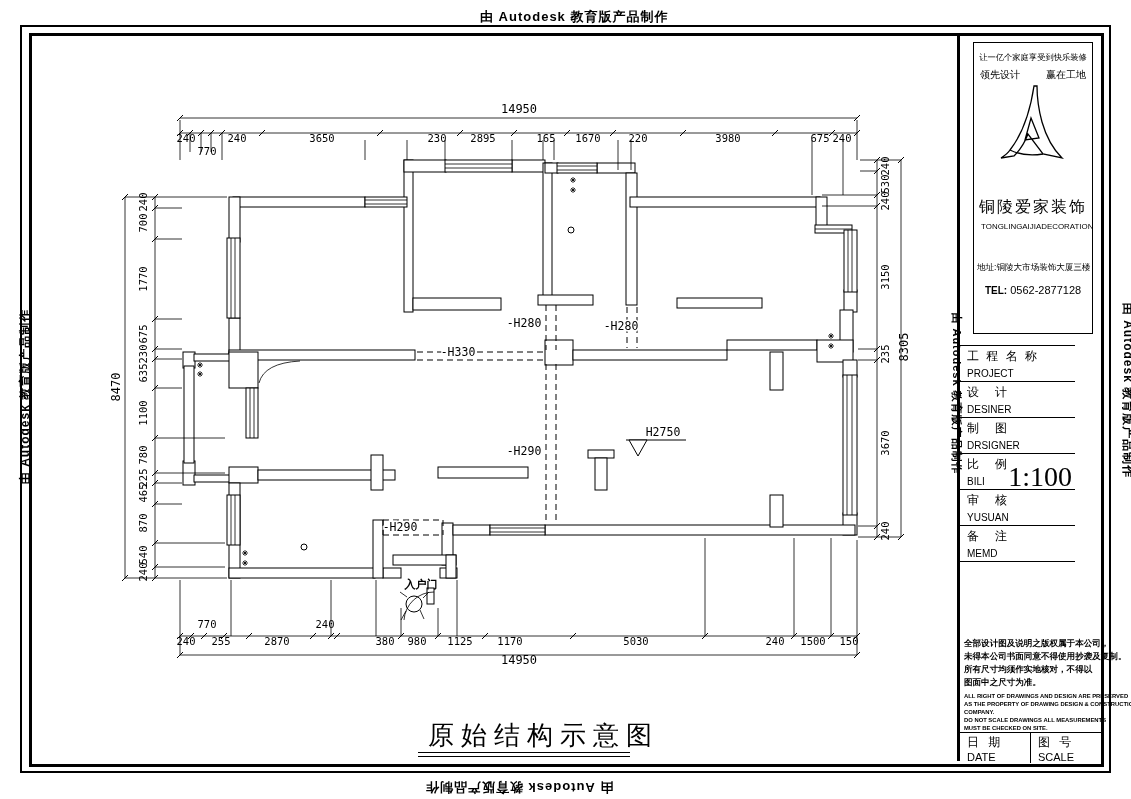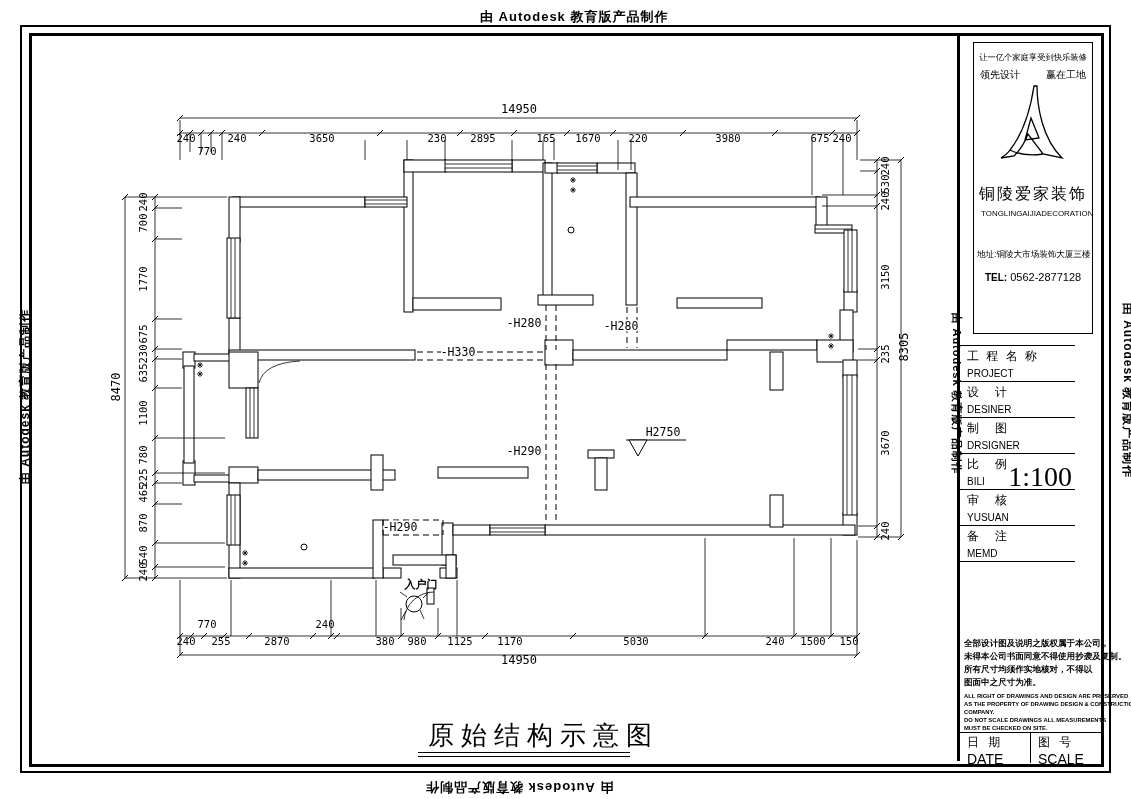--- a/index.html
+++ b/index.html
@@ -14,38 +14,38 @@
   .stamp{font-weight:bold;font-size:13px;letter-spacing:1px;white-space:nowrap;}
   .stamp-top{left:480px;top:8px;}
   .stamp-bottom{left:425px;top:778px;transform:rotate(180deg);}
   .stamp-left{left:-62px;top:388px;transform:rotate(-90deg);font-size:12px;}
   .stamp-right{left:1040px;top:382px;transform:rotate(90deg);font-size:12px;}
   .stamp-inner-right{left:875px;top:386px;transform:rotate(90deg);font-size:11px;}
   
   .logo-box{left:973px;top:42px;width:118px;height:290px;border:1px solid #000;text-align:center;}
   .tagline{font-size:9px;margin-top:8px;white-space:nowrap;transform:scale(.92);}
   .tagline2{font-size:10px;margin-top:4px;display:flex;justify-content:space-between;padding:0 6px;}
-  .brand-name{font-size:16px;letter-spacing:2px;margin-top:4px;}
+  .brand-name{font-size:16px;letter-spacing:2px;margin-top:17px;}
   .brand-en{font-size:9px;letter-spacing:0;margin-top:3px;transform:scale(.88);white-space:nowrap;}
   .brand-addr{font-size:9px;margin-top:30px;white-space:nowrap;transform:scale(.95);}
   .brand-tel{font-size:11px;margin-top:10px;}
   .brand-tel b{font-size:10px;}
   .rows{left:960px;top:345px;width:115px;}
   .tb-row{box-sizing:border-box;height:36px;border-bottom:1px solid #000;padding:2px 0 0 7px;position:relative;}
   .tb-row .cn{font-size:12px;letter-spacing:2px;}
   .tb-row .en{font-size:10px;margin-top:3px;}
   .tb-row .val{position:absolute;right:3px;top:7px;font-family:"Liberation Serif",serif;font-size:28px;}
   .legal{left:960px;top:633px;width:141px;height:100px;border-bottom:1px solid #000;box-sizing:border-box;padding:4px 2px 0 4px;}
   .legal .cn{font-size:9px;font-weight:bold;line-height:13px;white-space:nowrap;transform-origin:left;transform:scale(.95);}
   .legal .en{font-size:6.5px;font-weight:bold;line-height:8px;white-space:nowrap;transform-origin:left;transform:scale(.9);}
   .footer-row{left:960px;top:733px;width:141px;height:30px;display:flex;}
   .footer-cell{box-sizing:border-box;flex:1;padding:1px 0 0 7px;}
   .footer-cell+.footer-cell{border-left:1px solid #000;}
   .footer-cell .cn{font-size:12px;letter-spacing:3px;}
-  .footer-cell .en{font-size:14px;}
+  .footer-cell .en{font-size:11px;}
   
   .sheet-title{left:428px;top:718px;font-size:26px;letter-spacing:7px;white-space:nowrap;}
   .title-underline1{left:418px;top:752px;width:212px;height:1px;background:#000;}
   .title-underline2{left:418px;top:756px;width:212px;height:1px;background:#000;}
   
   svg{position:absolute;left:0;top:0;}
   svg text{font-family:"DejaVu Sans Mono","Liberation Mono",monospace;font-size:10.5px;fill:#000;}
   #g-top-total text,#g-bot-total text,#g-left-total text,#g-right-total text{font-size:12px;}
   #g-beam text{font-size:11.5px;paint-order:stroke;stroke:#fff;stroke-width:3px;}
   #g-entry text{font-family:"Liberation Sans",sans-serif;font-size:11px;font-weight:bold;}

